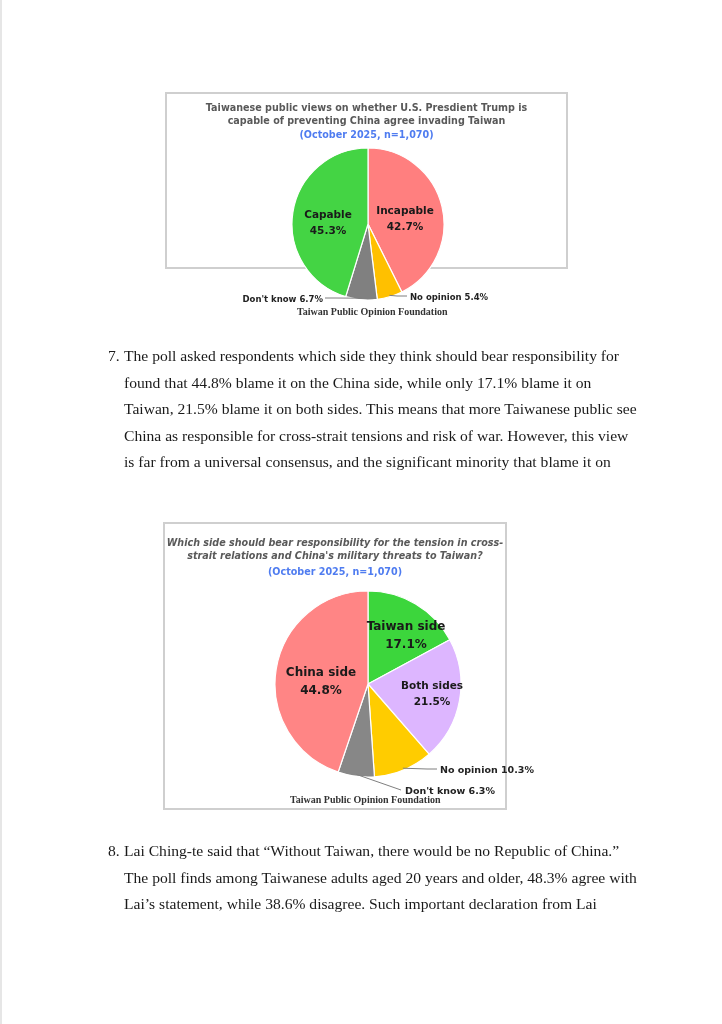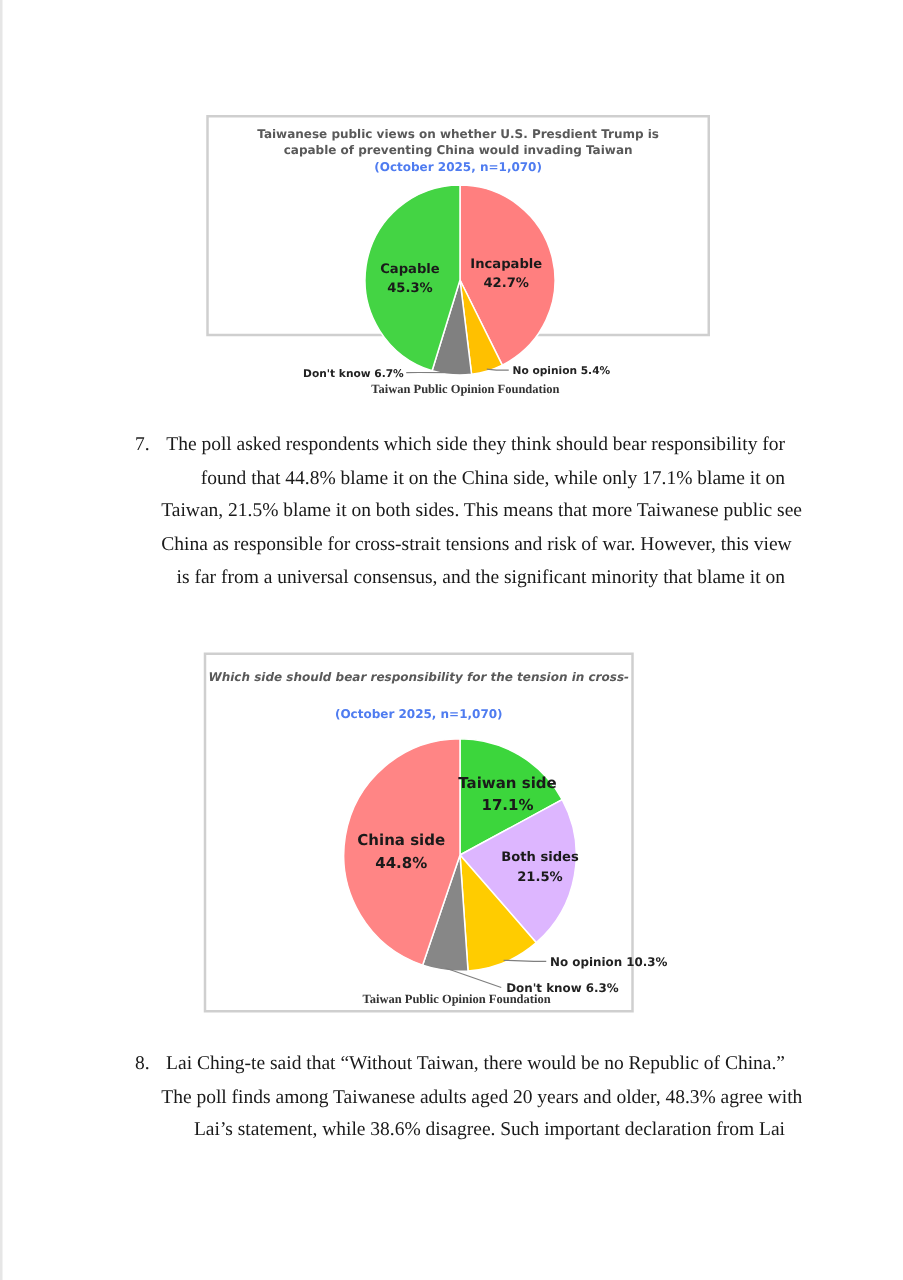--- a/index.html
+++ b/index.html
@@ -25,32 +25,32 @@
   .chart-source {
     position: absolute; font-family: "Liberation Serif", serif; font-weight: bold;
     font-size: 10px; color: #333;
   }
   svg.pie { position: absolute; left: 0; top: 0; overflow: visible; }
   .para {
     position: absolute; left: 108px; width: 520px;
     font-size: 15.6px; line-height: 26.5px; color: #1a1a1a;
   }
   .para .num { position: absolute; left: 0; }
-  .para .body { margin-left: 21px; display: block; text-align: right; }
+  .para .body { margin-left: 16px; display: block; }
   .line { display: block; white-space: nowrap; }
 </style>
 </head>
 <body>
 
 <div class="page-edge"></div>
 
 <div class="chart-box" style="left:165px; top:92px; width:403px; height:177px;">
   <div class="chart-title" style="top:7px;">
     <span class="line">Taiwanese public views on whether U.S. Presdient Trump is</span>
-    <span class="line">capable of preventing China would invading Taiwan</span>
+    <span class="line">capable of preventing China agree invading Taiwan</span>
   </div>
   <div class="chart-sub" style="top:35px;">(October 2025, n=1,070)</div>
   <svg class="pie" id="pie1" width="403" height="230">
       <path d="M201,130 L201,54 A76,76 0 0 1 234.83214866953853,198.0542850700986 Z" fill="#ff7f7f" stroke="#ffffff" stroke-width="1.2"></path>
       <path d="M201,130 L234.83214866953853,198.0542850700986 A76,76 0 0 1 210.27916808243614,205.43140618931812 Z" fill="#ffc000" stroke="#ffffff" stroke-width="1.2"></path>
       <path d="M201,130 L210.27916808243614,205.43140618931812 A76,76 0 0 1 178.67459420027802,202.6469287436003 Z" fill="#808080" stroke="#ffffff" stroke-width="1.2"></path>
       <path d="M201,130 L178.67459420027802,202.6469287436003 A76,76 0 0 1 200.99999999999997,54 Z" fill="#44d444" stroke="#ffffff" stroke-width="1.2"></path>
       <text x="238" y="120" font-size="10.5" font-weight="bold" fill="#1a1a1a" font-family="DejaVu Sans, sans-serif" text-anchor="middle">Incapable</text>
       <text x="238" y="135.75" font-size="10.5" font-weight="bold" fill="#1a1a1a" font-family="DejaVu Sans, sans-serif" text-anchor="middle">42.7%</text>
       <text x="161" y="124" font-size="10.5" font-weight="bold" fill="#1a1a1a" font-family="DejaVu Sans, sans-serif" text-anchor="middle">Capable</text>
@@ -70,20 +70,21 @@
       <span class="line">found that 44.8% blame it on the China side, while only 17.1% blame it on</span>
       <span class="line">Taiwan, 21.5% blame it on both sides. This means that more Taiwanese public see</span>
       <span class="line">China as responsible for cross-strait tensions and risk of war. However, this view</span>
       <span class="line">is far from a universal consensus, and the significant minority that blame it on</span>
     </span>
 </div>
 
 <div class="chart-box" style="left:163px; top:522px; width:344px; height:288px;">
   <div class="chart-title italic" style="top:12px;">
     <span class="line">Which side should bear responsibility for the tension in cross-</span>
+    <span class="line">strait relations and China's military threats to Taiwan?</span>
   </div>
   <div class="chart-sub" style="top:42px;">(October 2025, n=1,070)</div>
   <svg class="pie" id="pie2" width="405" height="288">
       <path d="M203,160 L203,67 A93,93 0 0 1 284.77641684772175,115.70984705888166 Z" fill="#3cd63c" stroke="#ffffff" stroke-width="1.2"></path>
       <path d="M203,160 L284.77641684772175,115.70984705888166 A93,93 0 0 1 264.06247528502496,230.14537840845765 Z" fill="#ddb6ff" stroke="#ffffff" stroke-width="1.2"></path>
       <path d="M203,160 L264.06247528502496,230.14537840845765 A93,93 0 0 1 209.42258239143973,252.77796309159396 Z" fill="#ffcc00" stroke="#ffffff" stroke-width="1.2"></path>
       <path d="M203,160 L209.42258239143973,252.77796309159396 A93,93 0 0 1 173.1522442879295,248.08014236451123 Z" fill="#878787" stroke="#ffffff" stroke-width="1.2"></path>
       <path d="M203,160 L173.1522442879295,248.08014236451123 A93,93 0 0 1 202.99999999999997,67 Z" fill="#ff8585" stroke="#ffffff" stroke-width="1.2"></path>
       <text x="241" y="106" font-size="12" font-weight="bold" fill="#1a1a1a" font-family="DejaVu Sans, sans-serif" text-anchor="middle">Taiwan side</text>
       <text x="241" y="124" font-size="12" font-weight="bold" fill="#1a1a1a" font-family="DejaVu Sans, sans-serif" text-anchor="middle">17.1%</text>

